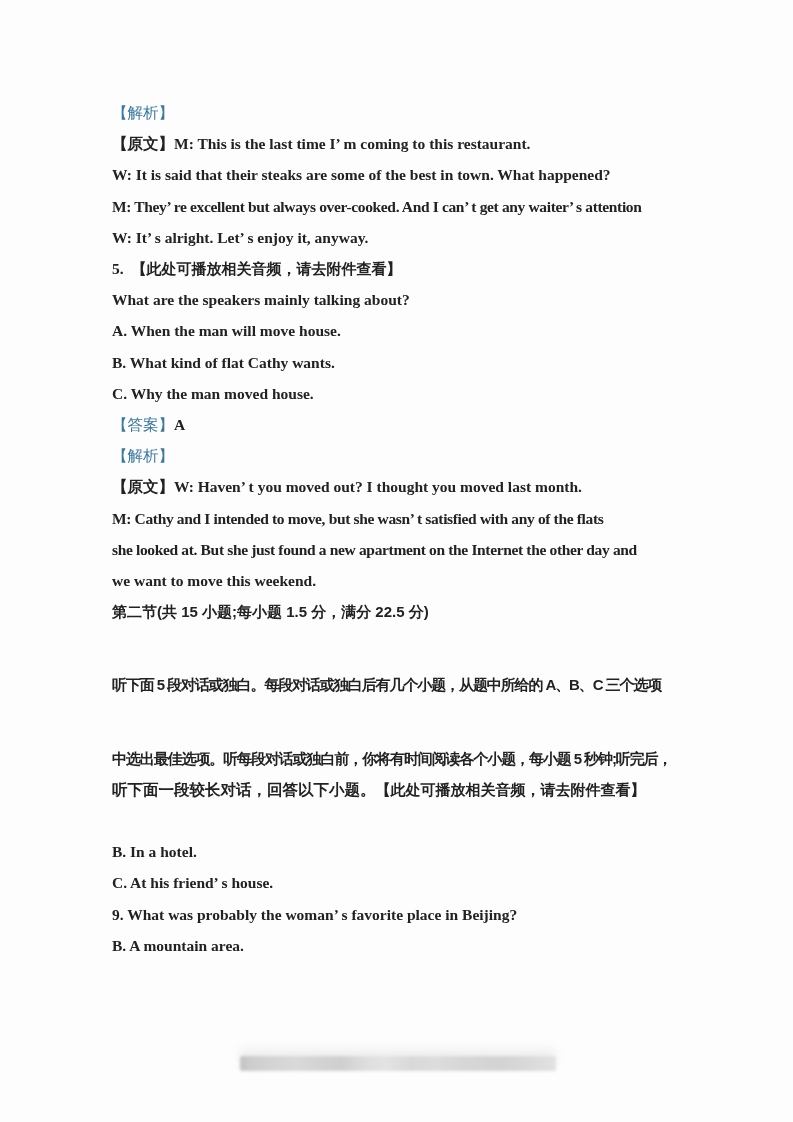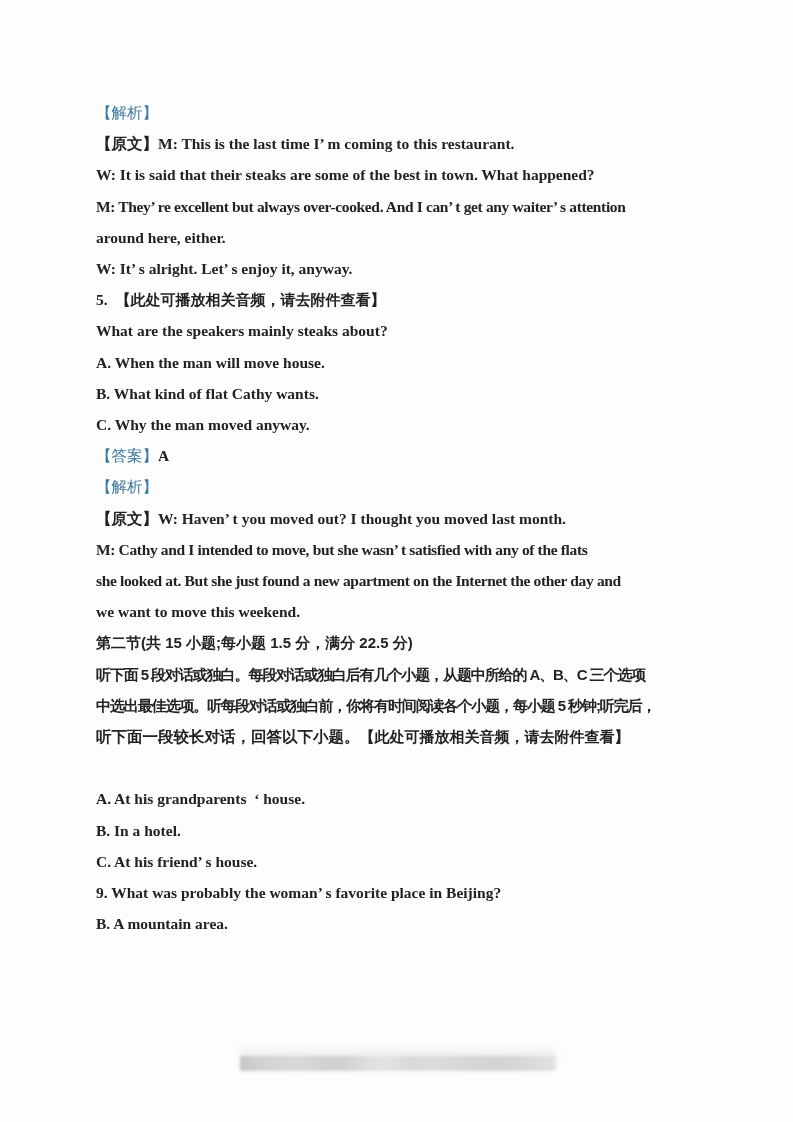--- a/index.html
+++ b/index.html
@@ -15,40 +15,40 @@
     width: 793px;
     height: 1122px;
     background: var(--page-bg);
     position: relative;
     overflow: hidden;
     font-family: "Liberation Serif", "DejaVu Serif", serif;
     color: var(--ink);
   }
   .doc-body {
     position: absolute;
-    left: 96px;
+    left: 112px;
     top: 97px;
     width: 578px;
   }
   .line {
     font-size: 15.5px;
     line-height: 31.2px;
     white-space: pre;
     text-rendering: optimizeLegibility;
   }
   .seg.normal { font-weight: 700; }
   .seg.blue { color: var(--accent); }
   .seg.bold {
     font-weight: 700;
     font-family: "Liberation Sans", "DejaVu Sans", sans-serif;
     font-size: 15px;
   }
   
   .fill { letter-spacing: -0.35px; }
-  .fill-cjk { letter-spacing: -1.1px; }
+  .fill-cjk { letter-spacing: -1.1px; margin-top: 42px; }
   .watermark-strip {
     position: absolute;
     left: 240px;
     top: 1056px;
     width: 316px;
     height: 15px;
     background: linear-gradient(90deg,
       #c3c3c3 0%, #cccccc 3%, #d4d4d4 10%, #d9d9d9 18%, #d2d2d2 26%,
       #cfcfcf 32%, #dedede 40%, #e3e3e3 46%, #d9d9d9 54%, #dcdcdc 62%,
       #d6d6d6 72%, #d3d3d3 82%, #d8d8d8 90%, #e2e2e2 100%);
@@ -58,38 +58,36 @@
   }
 </style>
 </head>
 <body>
 
 <div class="doc-body">
     <div class="line"><span class="seg blue">【解析】</span></div>
     <div class="line"><span class="seg normal">【原文】M: This is the last time I’ m coming to this restaurant.</span></div>
     <div class="line"><span class="seg normal">W: It is said that their steaks are some of the best in town. What happened?</span></div>
     <div class="line fill"><span class="seg normal">M: They’ re excellent but always over-cooked. And I can’ t get any waiter’ s attention</span></div>
-    <div class="line"><span class="seg normal">around here, either.</span></div>
     <div class="line"><span class="seg normal">W: It’ s alright. Let’ s enjoy it, anyway.</span></div>
     <div class="line"><span class="seg normal">5.  </span><span class="seg bold">【此处可播放相关音频，请去附件查看】</span></div>
-    <div class="line"><span class="seg normal">What are the speakers mainly steaks about?</span></div>
+    <div class="line"><span class="seg normal">What are the speakers mainly talking about?</span></div>
     <div class="line"><span class="seg normal">A. When the man will move house.</span></div>
     <div class="line"><span class="seg normal">B. What kind of flat Cathy wants.</span></div>
-    <div class="line"><span class="seg normal">C. Why the man moved anyway.</span></div>
+    <div class="line"><span class="seg normal">C. Why the man moved house.</span></div>
     <div class="line"><span class="seg blue">【答案】</span><span class="seg normal">A</span></div>
     <div class="line"><span class="seg blue">【解析】</span></div>
     <div class="line"><span class="seg normal">【原文】W: Haven’ t you moved out? I thought you moved last month.</span></div>
     <div class="line fill"><span class="seg normal">M: Cathy and I intended to move, but she wasn’ t satisfied with any of the flats</span></div>
     <div class="line fill"><span class="seg normal">she looked at. But she just found a new apartment on the Internet the other day and</span></div>
     <div class="line"><span class="seg normal">we want to move this weekend.</span></div>
     <div class="line"><span class="seg bold">第二节(共 15 小题;每小题 1.5 分，满分 22.5 分)</span></div>
     <div class="line fill-cjk"><span class="seg bold">听下面 5 段对话或独白。每段对话或独白后有几个小题，从题中所给的 A、B、C 三个选项</span></div>
     <div class="line fill-cjk"><span class="seg bold">中选出最佳选项。听每段对话或独白前，你将有时间阅读各个小题，每小题 5 秒钟;听完后，</span></div>
     <div class="line"><span class="seg normal">听下面一段较长对话，回答以下小题。</span><span class="seg bold">【此处可播放相关音频，请去附件查看】</span></div>
     <div class="line">&nbsp;</div>
-    <div class="line"><span class="seg normal">A. At his grandparents  ‘ house.</span></div>
     <div class="line"><span class="seg normal">B. In a hotel.</span></div>
     <div class="line"><span class="seg normal">C. At his friend’ s house.</span></div>
     <div class="line"><span class="seg normal">9. What was probably the woman’ s favorite place in Beijing?</span></div>
     <div class="line"><span class="seg normal">B. A mountain area.</span></div>
   </div>
 
 <div class="watermark-strip"></div>
 
 </body></html>

